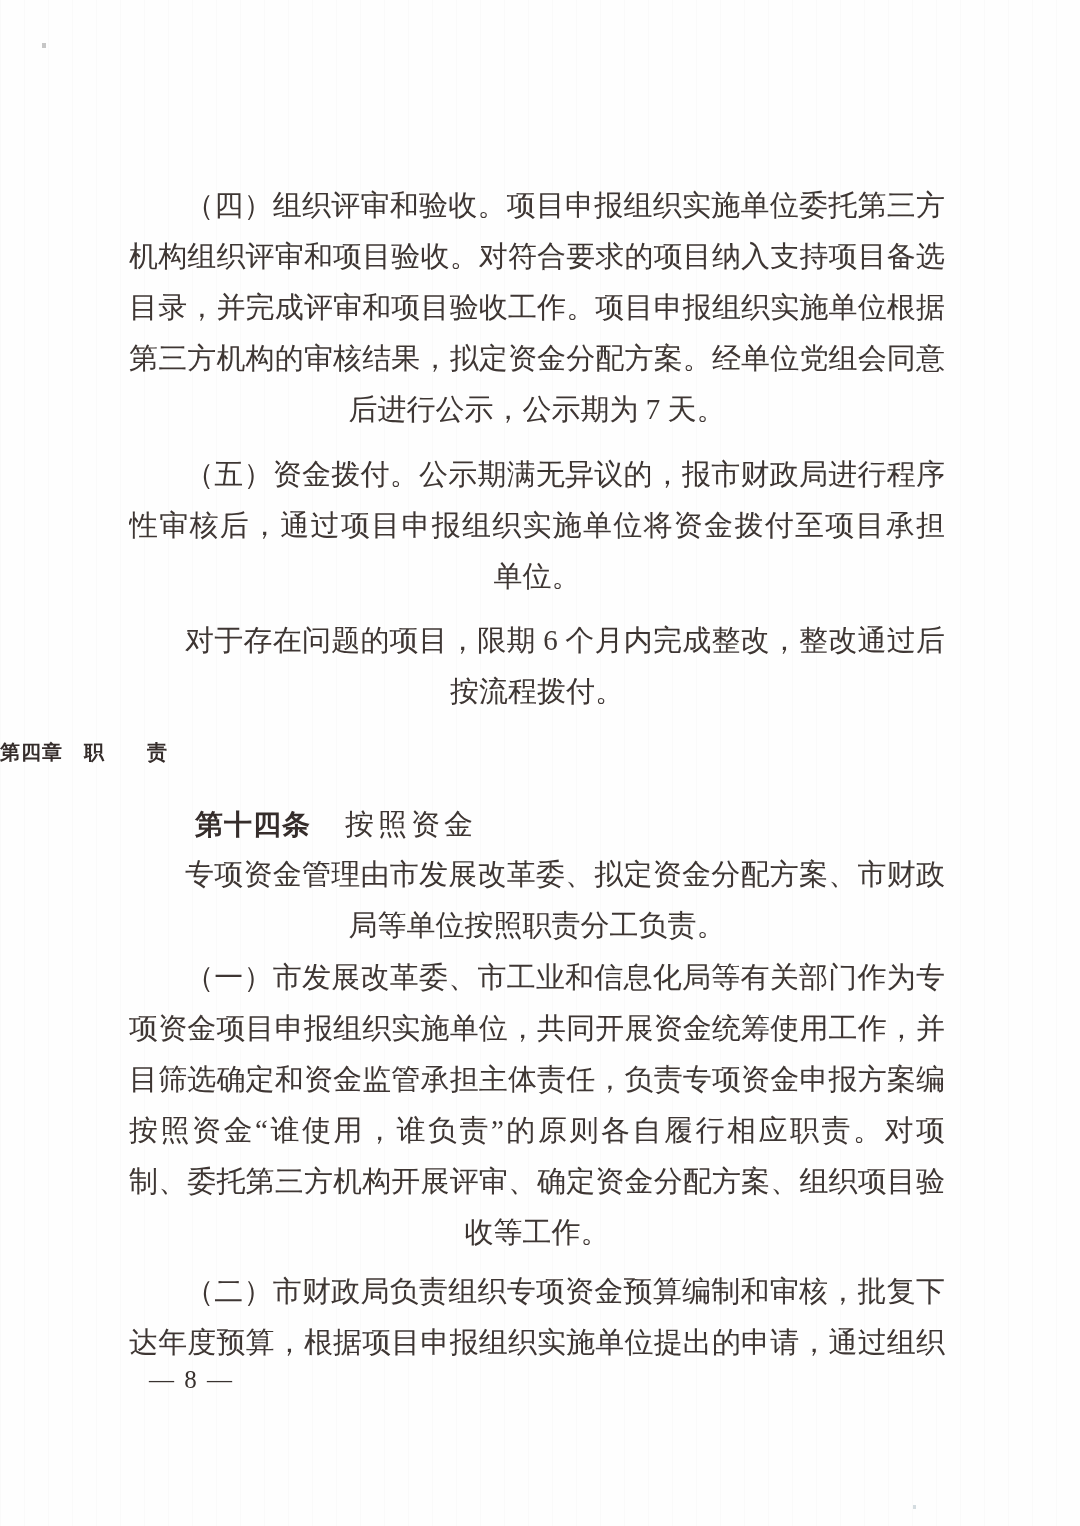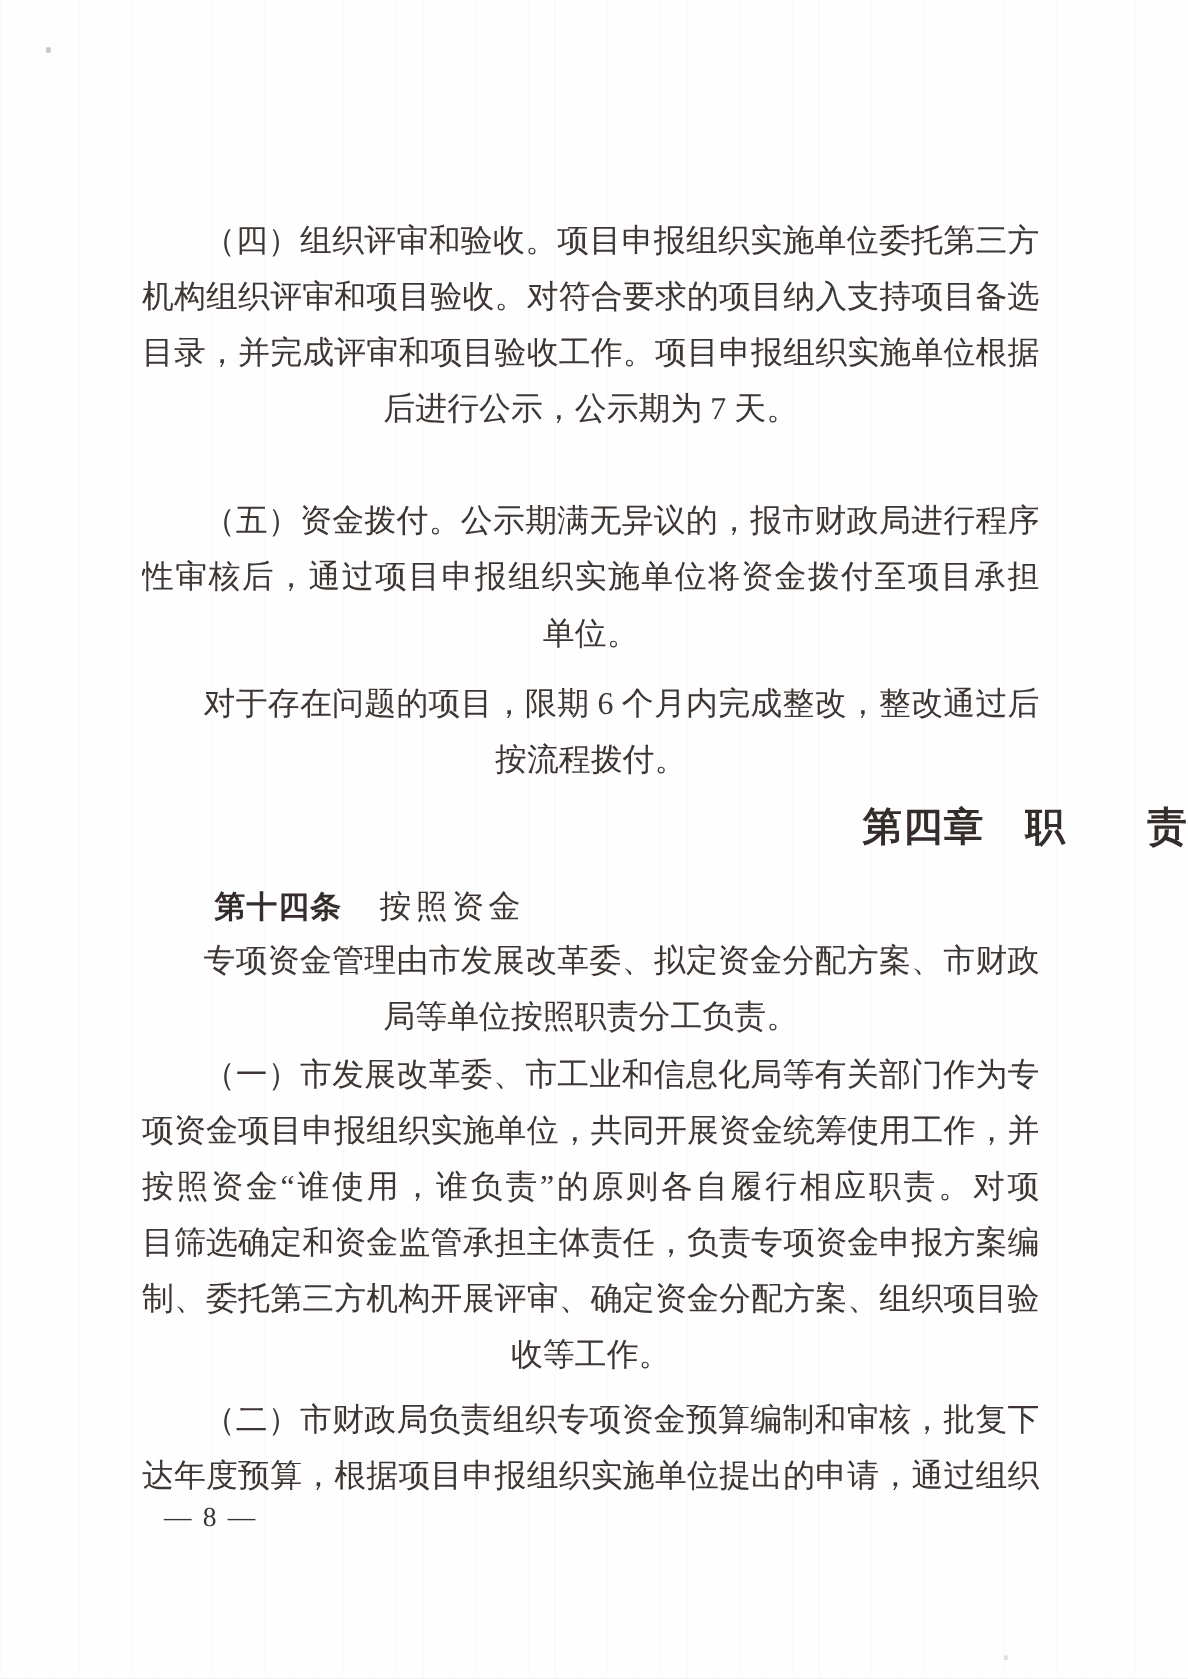--- a/index.html
+++ b/index.html
@@ -34,24 +34,24 @@
   }
   .bline.end {
     text-align:center;
     text-align-last:auto;
   }
   .bline.indent { text-indent:56px; }
   .chapter-heading {
     position:absolute;
     left:0; width:1080px; top:724px;
     line-height:56px;
-    text-align:right;
+    text-align:left;
     font-family:"Liberation Sans","DejaVu Sans",sans-serif;
     font-weight:700;
-    font-size:36px;
+    font-size:20px;
     letter-spacing:1px;
     color:#352d2b;
   }
   .article-heading {
     position:absolute;
     left:131px; top:799px;
     width:814px;
     line-height:51px;
     padding-left:64px;
     box-sizing:border-box;
@@ -82,24 +82,25 @@
   .speck-b { left:913px; top:1505px; width:3px; height:4px; background:#b8c4cc; opacity:.6; }
 </style>
 </head>
 <body>
 
 <div class="page">
   <div class="scan-texture"></div>
   <div class="speck speck-a"></div>
   <div class="speck speck-b"></div>
 
-  <div class="textblock" style="top:194px">
+  <div class="textblock" style="top:180px">
     <div class="bline indent">（四）组织评审和验收。项目申报组织实施单位委托第三方</div>
     <div class="bline">机构组织评审和项目验收。对符合要求的项目纳入支持项目备选</div>
     <div class="bline">目录，并完成评审和项目验收工作。项目申报组织实施单位根据</div>
+    <div class="bline">第三方机构的审核结果，拟定资金分配方案。经单位党组会同意</div>
     <div class="bline end">后进行公示，公示期为 7 天。</div>
   </div>
 
   <div class="textblock" style="top:449px">
     <div class="bline indent">（五）资金拨付。公示期满无异议的，报市财政局进行程序</div>
     <div class="bline">性审核后，通过项目申报组织实施单位将资金拨付至项目承担</div>
     <div class="bline end">单位。</div>
   </div>
 
   <div class="textblock" style="top:615px">
@@ -114,22 +115,22 @@
   </div>
 
   <div class="textblock" style="top:849px">
     <div class="bline indent">专项资金管理由市发展改革委、拟定资金分配方案、市财政</div>
     <div class="bline end">局等单位按照职责分工负责。</div>
   </div>
 
   <div class="textblock" style="top:952px">
     <div class="bline indent">（一）市发展改革委、市工业和信息化局等有关部门作为专</div>
     <div class="bline">项资金项目申报组织实施单位，共同开展资金统筹使用工作，并</div>
+    <div class="bline">目筛选确定和资金监管承担主体责任，负责专项资金申报方案编</div>
     <div class="bline">按照资金“谁使用，谁负责”的原则各自履行相应职责。对项</div>
-    <div class="bline">目筛选确定和资金监管承担主体责任，负责专项资金申报方案编</div>
     <div class="bline">制、委托第三方机构开展评审、确定资金分配方案、组织项目验</div>
     <div class="bline end">收等工作。</div>
   </div>
 
   <div class="textblock" style="top:1266px">
     <div class="bline indent">（二）市财政局负责组织专项资金预算编制和审核，批复下</div>
     <div class="bline">达年度预算，根据项目申报组织实施单位提出的申请，通过组织</div>
   </div>
 
   <div class="page-number">— 8 —</div>

